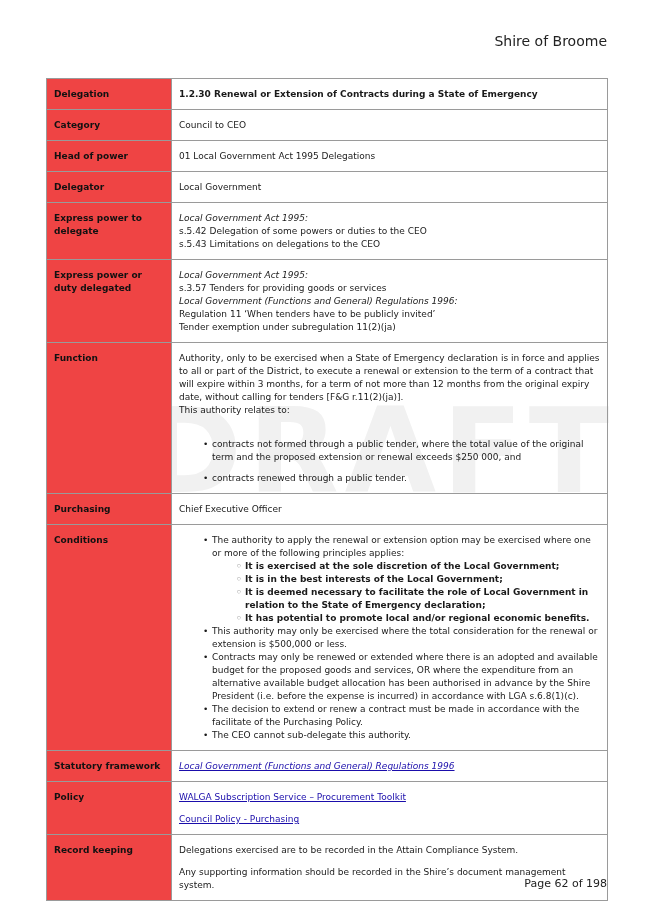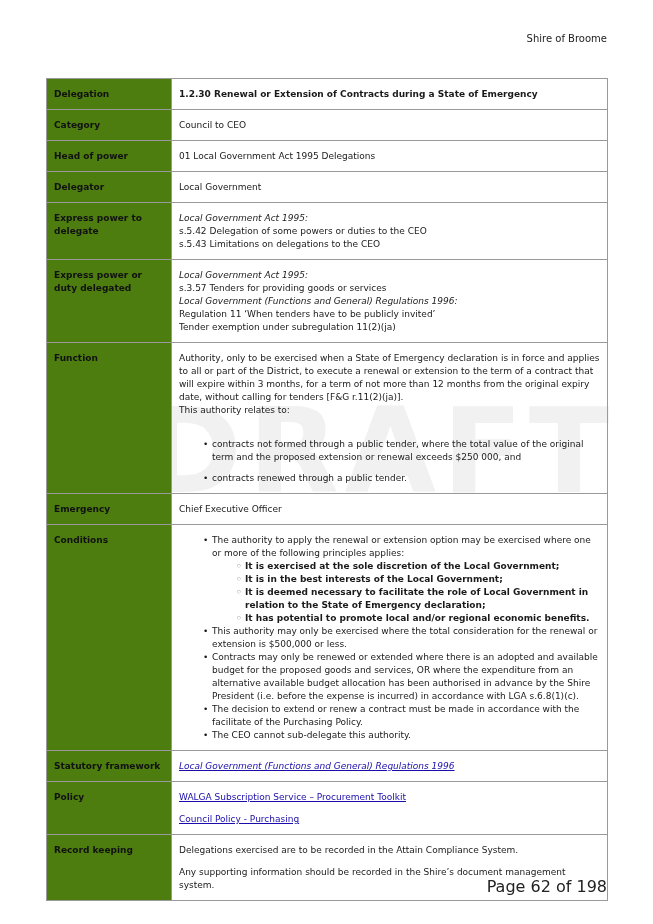--- a/index.html
+++ b/index.html
@@ -1,25 +1,25 @@
 <!DOCTYPE html>
 <html><head>
 <meta charset="utf-8">
 <style>
   html, body { margin:0; padding:0; background:#ffffff; }
   body { width:653px; height:924px; position:relative; overflow:hidden;
          font-family:"DejaVu Sans", sans-serif; color:#1a1a1a; }
-  .header-text { position:absolute; top:33px; right:46px; font-size:10px; color:#222; }
-  .footer-text { position:absolute; top:877px; right:46px; font-size:16px; color:#222; }
+  .header-text { position:absolute; top:33px; right:46px; font-size:14px; color:#222; }
+  .footer-text { position:absolute; top:877px; right:46px; font-size:11px; color:#222; }
   .watermark { position:absolute; left:144px; top:392px; font-size:118px; font-weight:bold;
                color:#f1f1f1; letter-spacing:6px; z-index:0; line-height:1; font-family:"DejaVu Sans", sans-serif; }
   table.deleg { position:absolute; left:46px; top:78px; width:562px; border-collapse:collapse;
                 z-index:1; font-size:9px; line-height:13px; }
   table.deleg td { border:1px solid #9a9a9a; vertical-align:top; padding:9px 7px 8px 7px; }
-  td.lbl { width:110px; background:#4d7c0f; font-weight:bold; color:#111; }
+  td.lbl { width:110px; background:#ef4444; font-weight:bold; color:#111; }
   td.val { background:transparent; }
   .b { font-weight:bold; }
   .i { font-style:italic; }
   .blk { display:block; }
   ul { margin:0; padding:0; list-style:none; }
   ul.l1 > li { position:relative; padding-left:33px;margin-top:8px; }
   ul.l1 > li::before { content:"•"; position:absolute; left:24px; top:0; }
   ul.l2 > li { position:relative; padding-left:66px; }
   ul.l2 > li::before { content:"◦"; position:absolute; left:57px; top:0; color:#888; }
   ul.cond > li { position:relative; padding-left:33px; }
@@ -76,21 +76,21 @@
       <span class="blk">Authority, only to be exercised when a State of Emergency declaration is in force and applies to all or part of the District, to execute a renewal or extension to the term of a contract that will expire within 3 months, for a term of not more than 12 months from the original expiry date, without calling for tenders [F&amp;G r.11(2)(ja)].</span>
       <span class="blk">This authority relates to:</span>
       <div class="gap"></div>
       <ul class="l1">
         <li>contracts not formed through a public tender, where the total value of the original term and the proposed extension or renewal exceeds $250 000, and</li>
         <li>contracts renewed through a public tender.</li>
       </ul>
     </td>
   </tr>
   <tr>
-    <td class="lbl">Emergency</td>
+    <td class="lbl">Purchasing</td>
     <td class="val">Chief Executive Officer</td>
   </tr>
   <tr>
     <td class="lbl">Conditions</td>
     <td class="val">
       <ul class="cond">
         <li>
           <span>The authority to apply the renewal or extension option may be exercised where one or more of the following principles applies:</span>
           <ul class="l2" style="margin-left:-33px;font-weight:bold;">
             <li>It is exercised at the sole discretion of the Local Government;</li>

